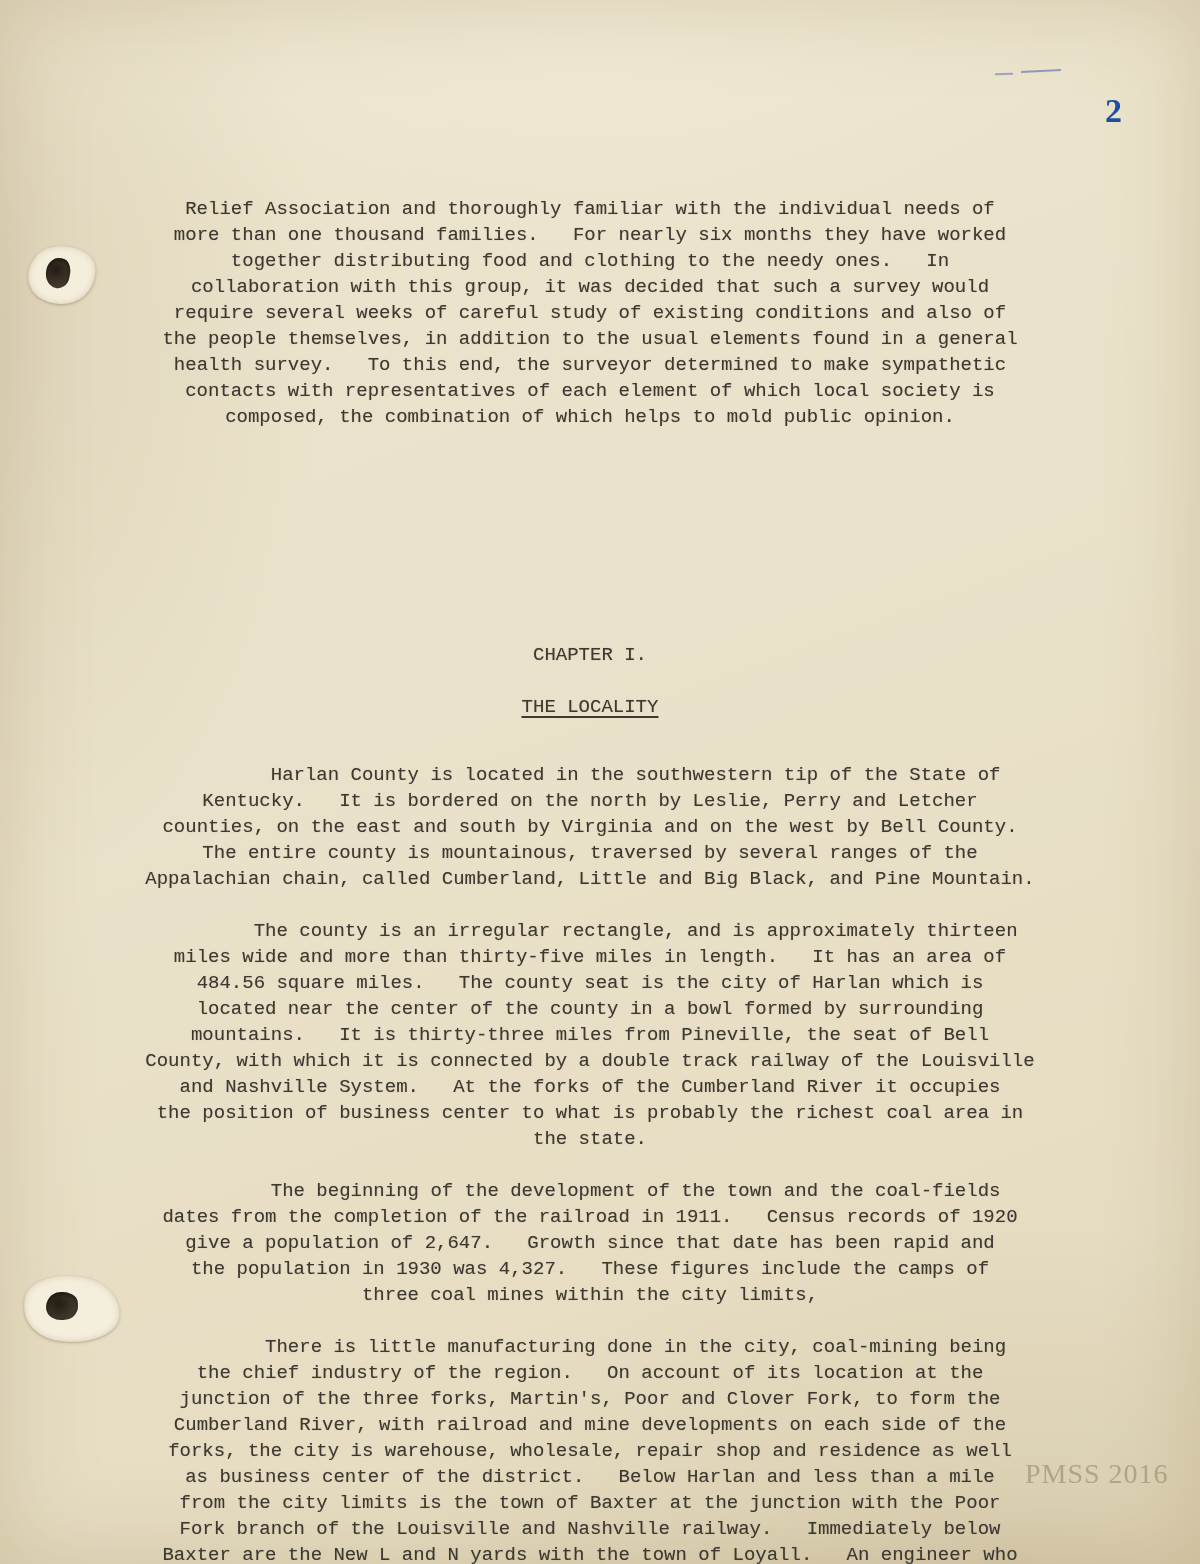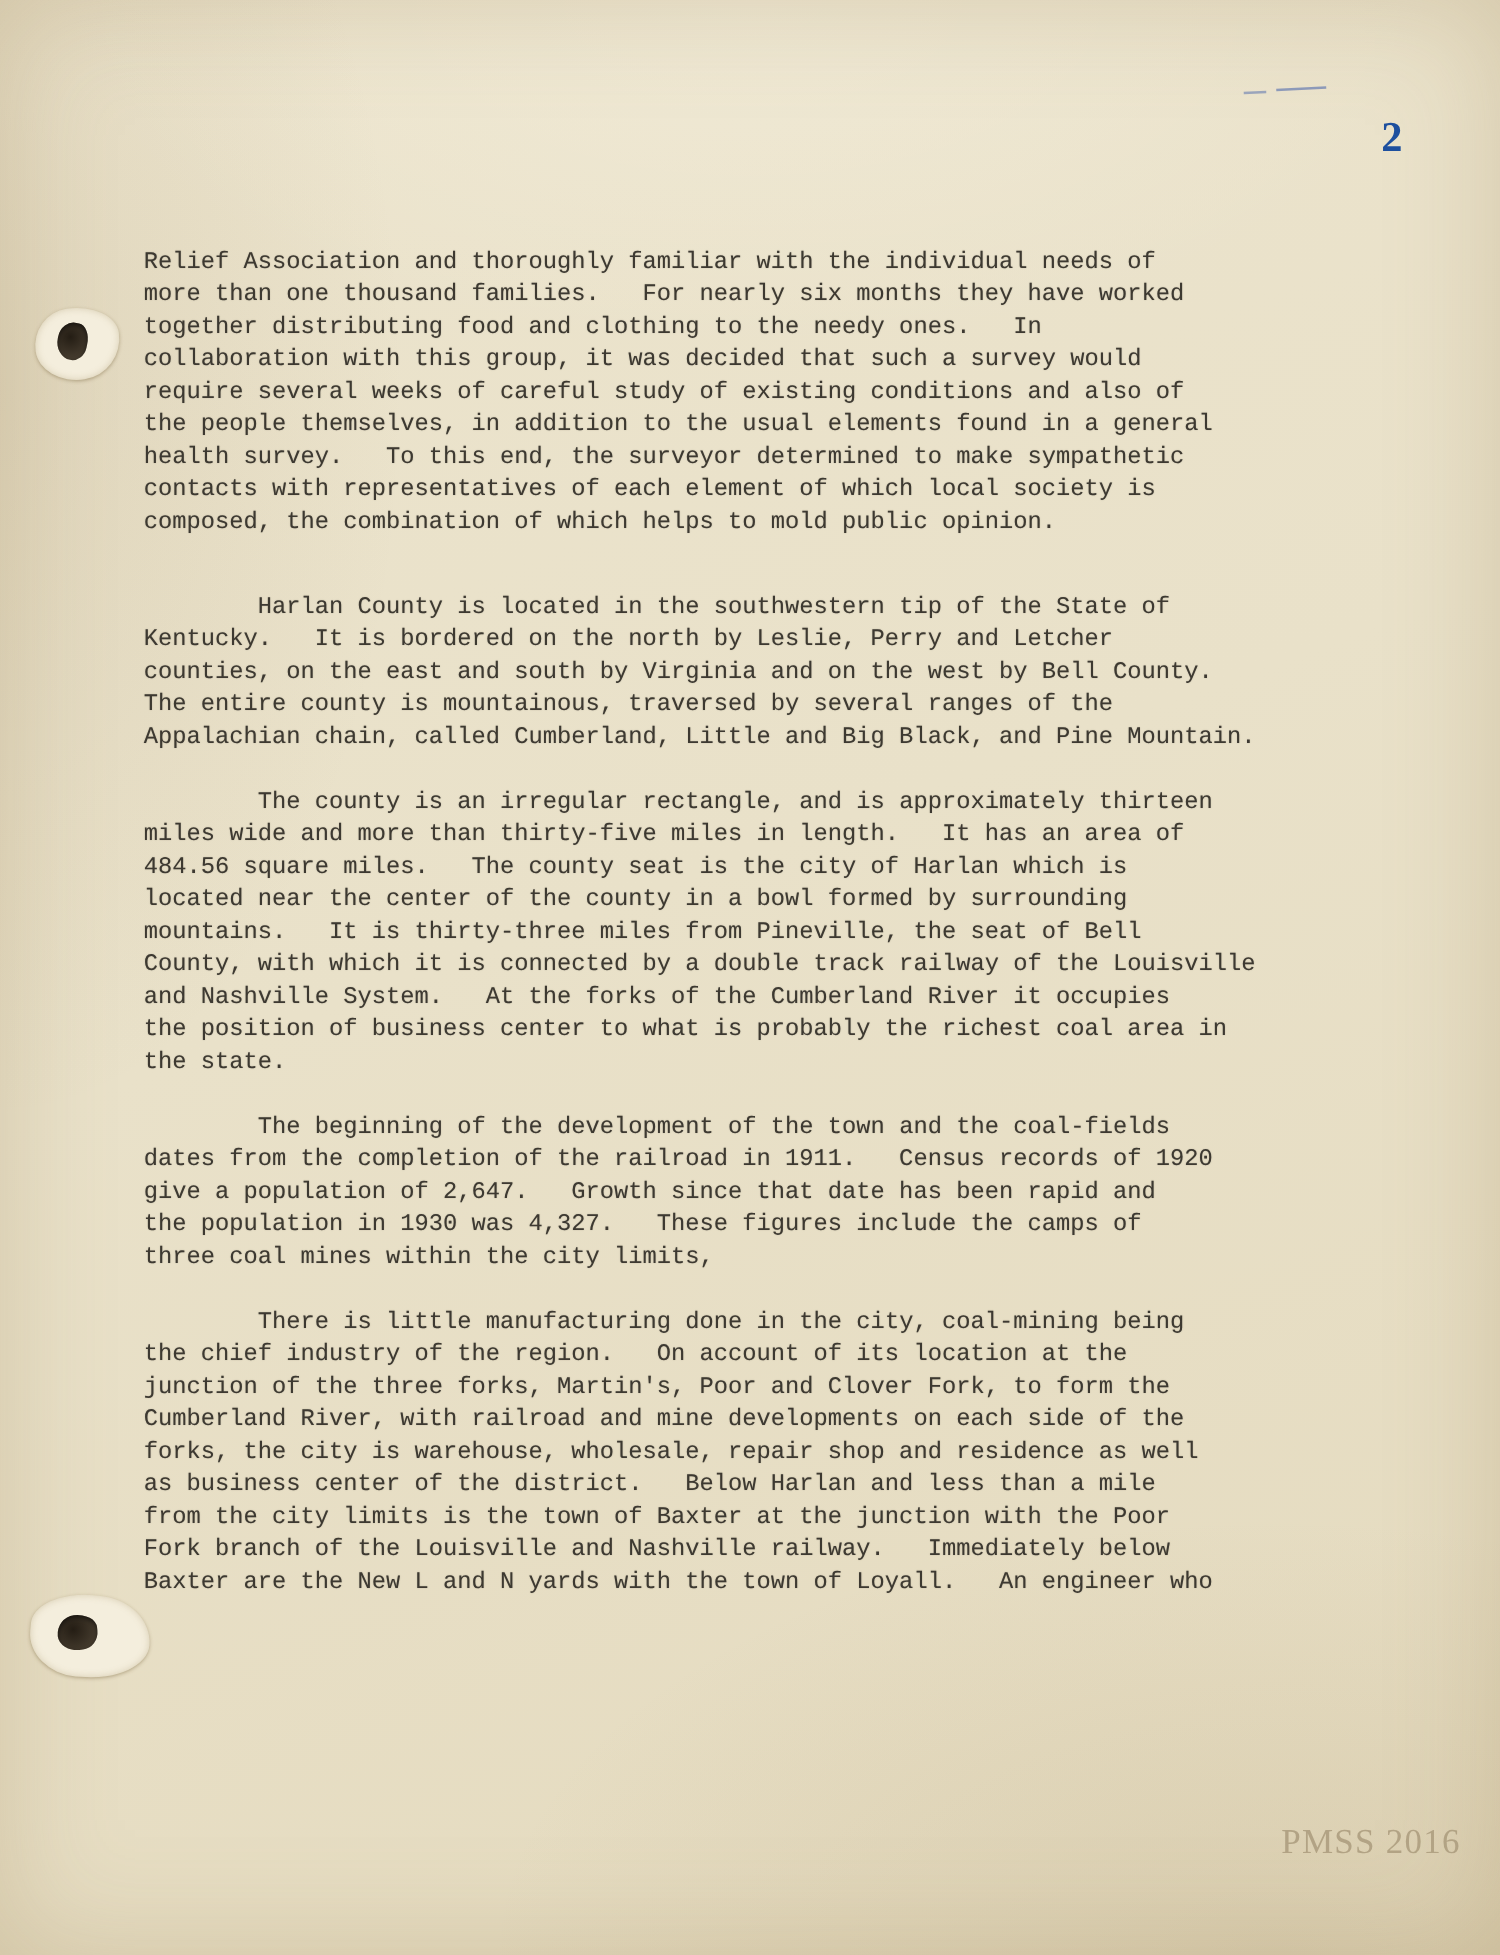--- a/index.html
+++ b/index.html
@@ -69,20 +69,21 @@
     width: 950px;
     color: #3d3931;
     font-size: 19px;
     line-height: 26px;
     text-shadow: 0 0 1px rgba(61,57,49,0.35);
   }
 
   .typewritten {
     white-space: pre-wrap;
     margin: 0;
+    text-align: center;
   }
 
   .para { margin: 0 0 26px 0; }
 
   .chapter-heading {
     margin-top: 212px;
     text-align: center;
     white-space: pre;
   }
 
@@ -172,21 +173,23 @@
     <p class="typewritten para">Relief Association and thoroughly familiar with the individual needs of
 more than one thousand families.   For nearly six months they have worked
 together distributing food and clothing to the needy ones.   In
 collaboration with this group, it was decided that such a survey would
 require several weeks of careful study of existing conditions and also of
 the people themselves, in addition to the usual elements found in a general
 health survey.   To this end, the surveyor determined to make sympathetic
 contacts with representatives of each element of which local society is
 composed, the combination of which helps to mold public opinion.</p>
 
-
+    <div class="typewritten chapter-heading">CHAPTER I.</div>
+
+    <div class="typewritten section-heading">THE LOCALITY</div>
 
     <p class="typewritten para body-start">        Harlan County is located in the southwestern tip of the State of
 Kentucky.   It is bordered on the north by Leslie, Perry and Letcher
 counties, on the east and south by Virginia and on the west by Bell County.
 The entire county is mountainous, traversed by several ranges of the
 Appalachian chain, called Cumberland, Little and Big Black, and Pine Mountain.</p>
 
     <p class="typewritten para">        The county is an irregular rectangle, and is approximately thirteen
 miles wide and more than thirty-five miles in length.   It has an area of
 484.56 square miles.   The county seat is the city of Harlan which is

